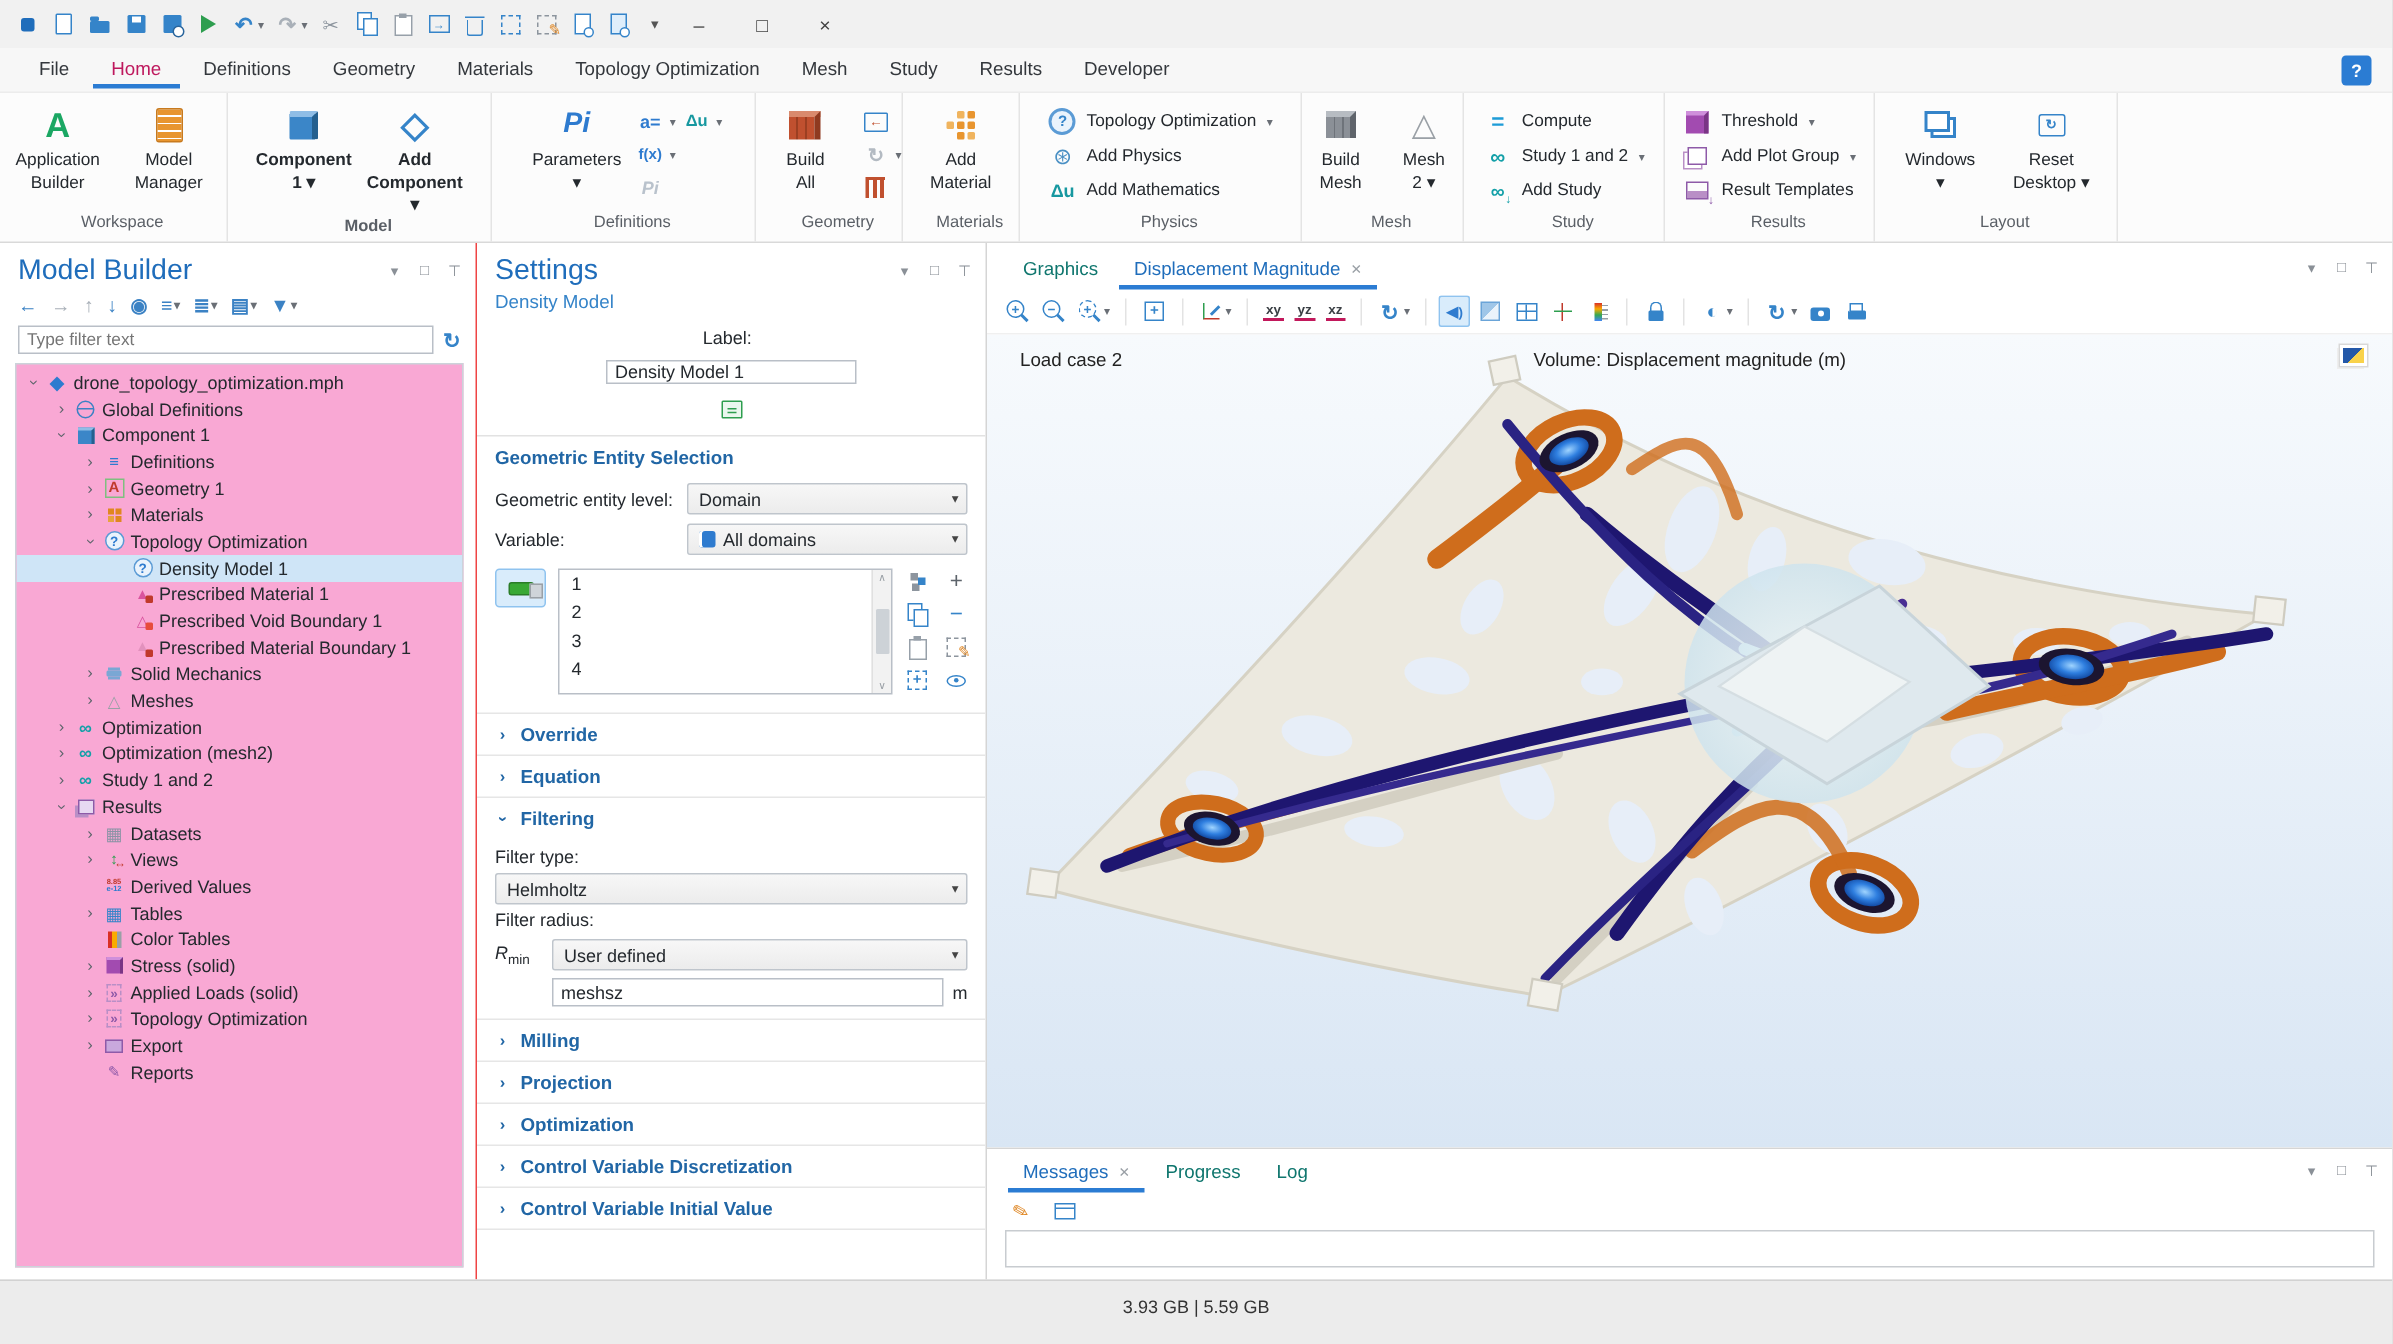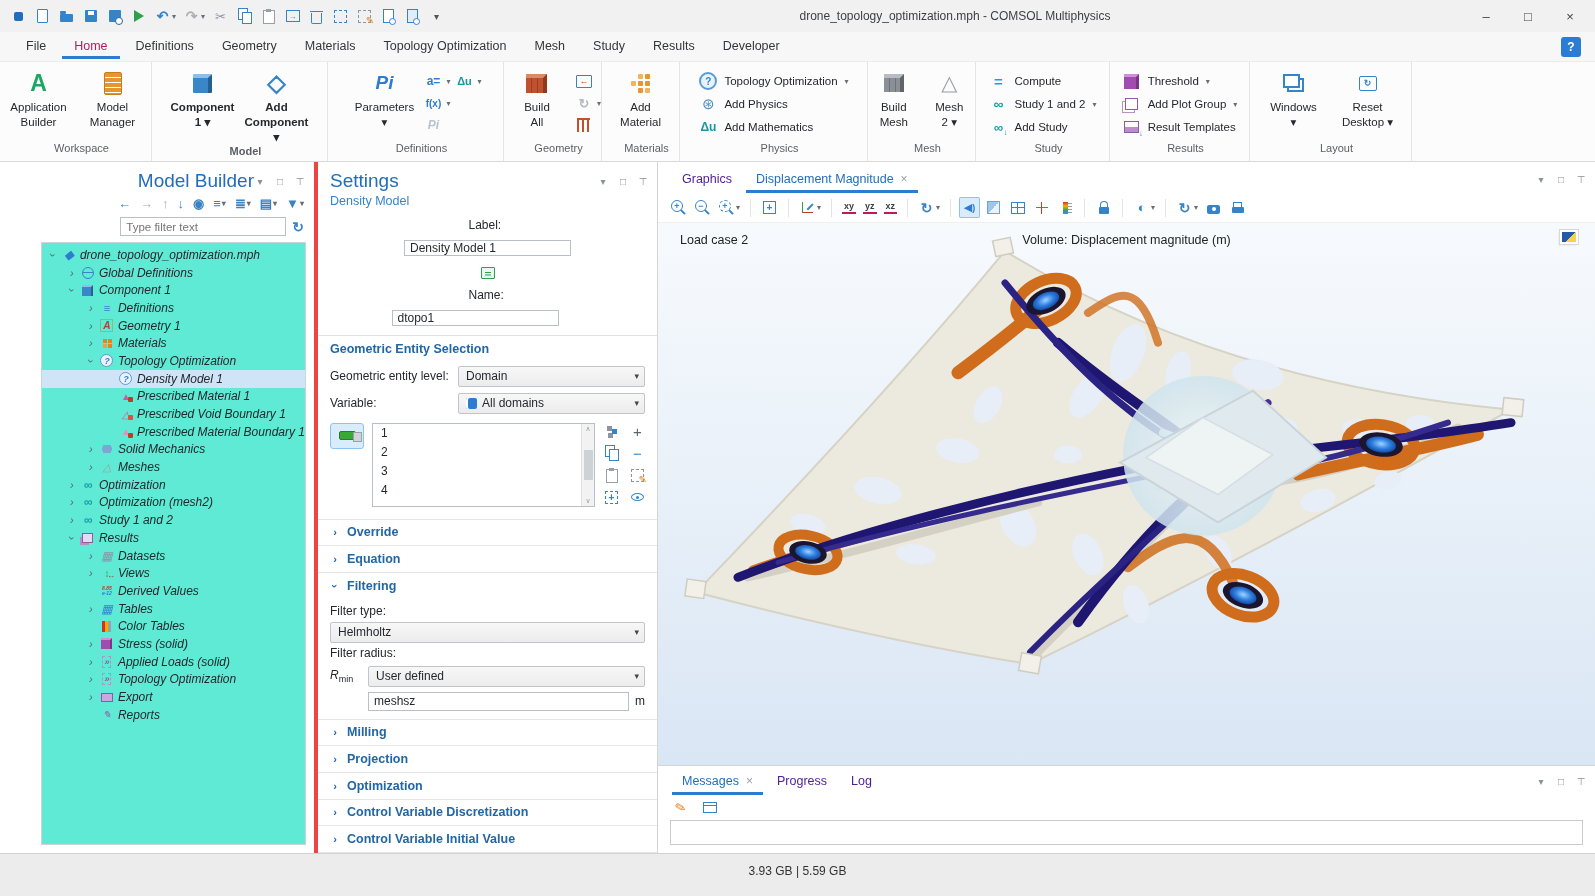--- a/index.html
+++ b/index.html
@@ -135,27 +135,27 @@
   .ci-rename::before{content:"";width:12px;height:10px;border:1.4px solid #2e9e4f;border-radius:1px;background:#eaf7ee;}
   .ci-rename::after{content:"";position:absolute;width:6px;height:1.3px;background:#2e9e4f;box-shadow:0 2.5px 0 #2e9e4f;}
 
   
   .main{position:absolute;left:0;top:162px;width:1595px;height:691px;display:flex;}
   .panelhead{display:flex;align-items:center;padding:8px 8px 2px 12px;}
   .ptitle{font-size:19px;color:#1f6dbb;flex:1;}
   .wicons{display:flex;gap:8px;color:#7a8levels08691;}
   .wi{font-size:10px;color:#8a9097;width:12px;text-align:center;}
   
-  .mbpanel{width:318px;border-right:4px solid #ef4444;background:#fff;display:flex;flex-direction:column;align-items:flex-end;}
+  .mbpanel{width:318px;border-right:1px solid #ef4444;background:#fff;display:flex;flex-direction:column;}
   .mbtoolbar{display:flex;align-items:center;gap:9px;padding:2px 10px 4px 12px;}
   .mbi{display:inline-flex;align-items:center;font-size:13px;font-weight:bold;}
   .mbfilter{display:flex;align-items:center;gap:6px;padding:2px 10px 4px 12px;}
   .mbfilter input{flex:1;height:19px;border:1px solid #b9bfc7;font-size:11.5px;padding:0 5px;color:#8a9097;}
   .mbrefresh{color:#3584c9;font-size:14px;font-weight:bold;}
-  .treewrap{flex:1;margin:2px 8px 8px 10px;border:1px solid #ccd3da;background:#5eead4;overflow:hidden;padding-top:3px;font-style:italic;}
+  .treewrap{flex:1;margin:2px 8px 8px 10px;border:1px solid #ccd3da;background:#f9a8d4;overflow:hidden;padding-top:3px;}
   .tree-row{display:flex;align-items:center;height:17.7px;gap:4px;white-space:nowrap;font-size:12px;color:#24292e;}
   .tree-row.selected{background:#cfe5f7;}
   .chev{width:10px;flex:0 0 10px;text-align:center;color:#5d646b;font-size:11px;}
   .chev.exp{transform:rotate(90deg);}
   .ti{width:14px;height:14px;flex:0 0 14px;display:inline-flex;align-items:center;justify-content:center;font-size:11px;position:relative;}
   .ti-mph::before{content:"◆";color:#2e7bcf;font-size:13px;}
   .ti-globe::before{content:"";width:10px;height:10px;border:1.4px solid #3b82c4;border-radius:50%;background:linear-gradient(#3b82c4,#3b82c4) 50% 50%/100% 1.2px no-repeat;}
   .ti-component::before{content:"";width:9px;height:9px;background:#3b86c8;border-top:2.5px solid #8fbde6;border-right:2.5px solid #25608f;}
   .ti-definitions::before{content:"≡";color:#2e7bcf;font-weight:bold;}
   .ti-geometry::before{content:"A";color:#c0392b;font-weight:bold;font-size:10px;width:11px;height:11px;border:1.2px solid #7fbf7f;display:flex;align-items:center;justify-content:center;}
@@ -212,21 +212,21 @@
   .filtbody{padding:2px 12px 8px;}
   .filtcap{font-size:12px;padding:3px 0 4px;}
   .radrow{display:flex;align-items:center;gap:8px;padding:2px 0;}
   .rmin{font-size:12px;font-style:italic;width:30px;}
   .rmin sub{font-size:9px;font-style:normal;}
   .unitrow{display:flex;align-items:center;gap:6px;padding:3px 0 0 38px;}
 
   
   .rightcol{flex:1;display:flex;flex-direction:column;background:#fff;}
   .gtabs{height:31px;display:flex;align-items:flex-end;padding:0 8px 0 14px;gap:4px;}
-  .ptab{display:flex;align-items:center;gap:7px;padding:5px 10px 7px;font-size:12.5px;color:#4c1d95;}
+  .ptab{display:flex;align-items:center;gap:7px;padding:5px 10px 7px;font-size:12.5px;color:#0f766e;}
   .ptab.active{color:#1f6dbb;box-shadow:inset 0 -3px 0 #2b7cd3;}
   .tclose{color:#9aa0a6;font-size:12px;}
   .tspacer{flex:1;}
   .gtoolbar{height:30px;display:flex;align-items:center;gap:3px;padding:0 10px;border-bottom:1px solid #f0f0f0;}
   .gbtn{display:flex;align-items:center;padding:2px 2px;border-radius:2px;}
   .gbtn.active{background:#d9ecfb;box-shadow:inset 0 0 0 1px #8fc3ef;}
   .gsep{width:1px;height:18px;background:#e3e3e3;margin:0 5px;}
   .gtxt{font-size:9px;color:#3a3f44;font-weight:bold;border-bottom:2px solid #c2185b;padding:0 2px 1px;}
   .plot{position:relative;flex:1;overflow:hidden;}
   .plotlabel-left{position:absolute;left:22px;top:10px;font-size:12.5px;color:#222;}
@@ -298,21 +298,20 @@
         <span class="qi">
           <span class="ci ci-docmag"></span>
         </span>
         <span class="qi">
           <span class="ci ci-docmag2"></span>
         </span>
         <span class="qi">
           <span class="ci ci-chev"></span>
         </span>
       </div>
-    <div class="tb-title">drone_topology_optimization.mph - COMSOL Multiphysics</div>
     <div class="tb-ctrls">
         <span class="wbtn">–</span>
         <span class="wbtn">□</span>
         <span class="wbtn">×</span>
       </div>
   </div>
 
   <div class="menubar">
     <div class="mtabs">
         <div class="mtab">File</div>
@@ -709,24 +708,20 @@
             <span class="wi">□</span>
             <span class="wi">⊤</span>
           </div>
       </div>
       <div class="subtitle">Density Model</div>
 
       <div class="fieldrow">
         <span class="flabel">Label:</span>
         <input class="tin" style="flex: 1 1 0%;" value="Density Model 1">
         <span class="ci ci-rename"></span>
-      </div>
-      <div class="fieldrow">
-        <span class="flabel">Name:</span>
-        <input class="tin" style="flex: 1 1 0%; margin-right: 25px;" value="dtopo1">
       </div>
       <div class="sep"></div>
 
       <div class="sech" style="border-top:none">
         <span>Geometric Entity Selection</span>
       </div>
       <div class="gesrow">
         <span class="geslabel">Geometric entity level:</span>
         <div class="dd">
           <span>Domain</span>

